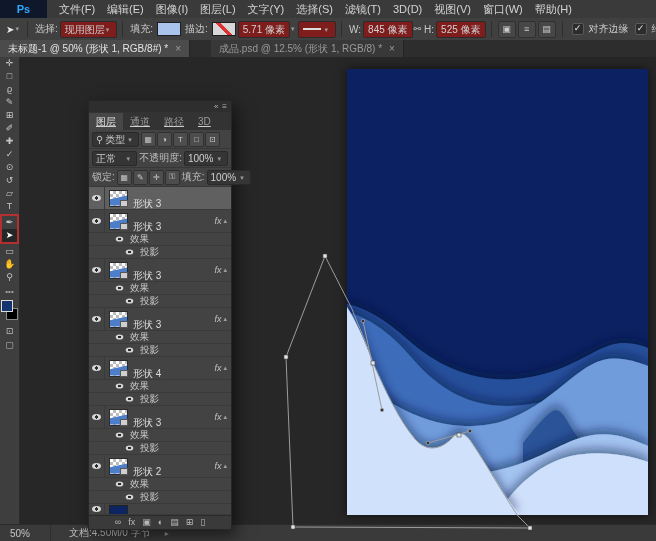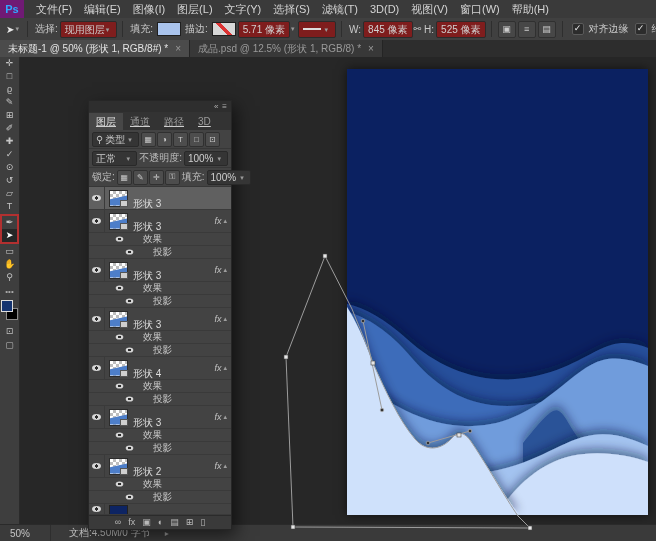--- a/index.html
+++ b/index.html
@@ -6,41 +6,41 @@
   body{
     width:656px;height:541px;position:relative;overflow:hidden;
     background:#272727;
     font-family:"Liberation Sans","DejaVu Sans",sans-serif;
     -webkit-font-smoothing:antialiased;
     user-select:none;
   }
   
   #menubar{position:absolute;left:0;top:0;width:656px;height:18px;background:#3a3a3a;
     display:flex;align-items:center;border-bottom:1px solid #2a2a2a;z-index:10;}
-  #ps-logo{width:24px;height:18px;background:#701a75;color:#31a8ff;font-size:11px;font-weight:bold;
+  #ps-logo{width:47px;height:18px;background:#0f172a;color:#31a8ff;font-size:11px;font-weight:bold;
     display:flex;align-items:center;justify-content:center;margin-right:6px;}
   .menu-item{color:#d4d4d4;font-size:11px;padding:0 6px;line-height:18px;white-space:nowrap;cursor:default;}
   
   #optionsbar{position:absolute;left:0;top:18px;width:656px;height:22px;background:#404040;
     display:flex;align-items:center;font-size:10px;color:#c9c9c9;z-index:10;border-bottom:1px solid #2a2a2a;}
   #optionsbar .sep{width:1px;height:16px;background:#2e2e2e;margin:0 5px;flex:none;}
   .opt-toolicon{margin-left:6px;color:#e8e8e8;font-size:10px;}
   .mini-dd{color:#9a9a9a;font-size:7px;margin:0 3px 0 1px;}
   .field{background:#7f1d1d;border:1px solid #2b2b2b;border-radius:2px;height:15px;line-height:15px;
     padding:0 4px;display:flex;align-items:center;white-space:nowrap;color:#d0d0d0;}
   .swatch{width:22px;height:12px;border:1px solid #1f1f1f;margin:0 2px;flex:none;}
   .stroke-none{background:#d8d8d8 linear-gradient(45deg,transparent 44%,#d33 44%,#d33 56%,transparent 56%);}
   .stroke-style-line{display:inline-block;width:18px;height:2px;background:#ddd;margin-right:3px;}
   .opt-label{margin:0 2px;white-space:nowrap;}
   .icon-btn{width:16px;height:15px;background:#474747;border:1px solid #303030;border-radius:2px;
     color:#ccc;font-size:9px;display:flex;align-items:center;justify-content:center;margin:0 1px;}
   .checkbox{width:10px;height:10px;background:#2c2c2c;border:1px solid #5a5a5a;border-radius:2px;
     color:#eee;font-size:9px;line-height:9px;text-align:center;margin:0 3px 0 4px;flex:none;}
   
-  #tabbar{position:absolute;left:0;top:40px;width:656px;height:17px;background:#2d2d2d;display:flex;z-index:10;}
+  #tabbar{position:absolute;left:0;top:40px;width:656px;height:17px;background:#2d2d2d;display:flex;z-index:10;gap:21px;}
   .doc-tab{height:17px;display:flex;align-items:center;padding:0 8px;font-size:10px;color:#9a9a9a;
     background:#383838;border-right:1px solid #242424;white-space:nowrap;}
   .doc-tab.active{background:#4b4b4b;color:#e4e4e4;}
   .doc-tab .close{margin-left:7px;color:#9a9a9a;font-size:10px;}
   
   #toolbar{position:absolute;left:0;top:57px;width:19px;height:468px;background:#3e3e3e;
     border-right:1px solid #2a2a2a;z-index:10;display:flex;flex-direction:column;align-items:stretch;}
   .tool{height:13px;line-height:13px;text-align:center;color:#c6c6c6;font-size:9px;cursor:default;}
   .tool.active{background:#262626;color:#fff;}
   #tool-box{border:2px solid #b23030;margin:1px 0;}
@@ -87,21 +87,21 @@
   .thumb .wedge{position:absolute;inset:0;background:#4d7ec9;
     clip-path:polygon(0 58%,100% 34%,100% 100%,0 100%);}
   .thumb .path-badge{position:absolute;right:-1px;bottom:-1px;width:6px;height:5px;background:#cfcfcf;border:1px solid #555;}
   .layer-name{flex:1;color:#dedede;font-size:10px;white-space:nowrap;overflow:hidden;margin-top:12px;}
   .fx-badge{color:#c2c2c2;font-size:9px;font-style:italic;margin-right:2px;}
   .fx-chev{color:#9e9e9e;font-size:7px;margin-right:4px;}
   .effect-row{height:12px;display:flex;align-items:center;border-bottom:1px solid #3a3a3a;color:#cccccc;font-size:9.5px;}
   .effect-row .eye{transform:scale(.85);}
   .ind1{margin-left:26px;}
   .ind2{margin-left:36px;}
-  .effect-label{margin-left:19px;white-space:nowrap;}
+  .effect-label{margin-left:6px;white-space:nowrap;}
   .layer-row.bg-row{height:10px;overflow:hidden;}
   .layer-row.bg-row .thumb{height:8px;margin-top:2px;background-image:none;border-color:#222;}
   .panel-footer{height:13px;background:#3a3a3a;border-top:1px solid #2b2b2b;display:flex;align-items:center;
     justify-content:center;gap:7px;color:#b8b8b8;font-size:9px;}
   .panel-footer span{line-height:13px;}
   
   #statusbar{position:absolute;left:0;bottom:0;width:656px;height:16px;background:#3a3a3a;
     border-top:1px solid #2a2a2a;display:flex;align-items:center;font-size:10px;color:#c4c4c4;z-index:10;}
   #status-zoom{width:40px;padding-left:10px;border-right:1px solid #2e2e2e;height:100%;display:flex;align-items:center;}
   #status-doc{margin-left:18px;white-space:nowrap;}

